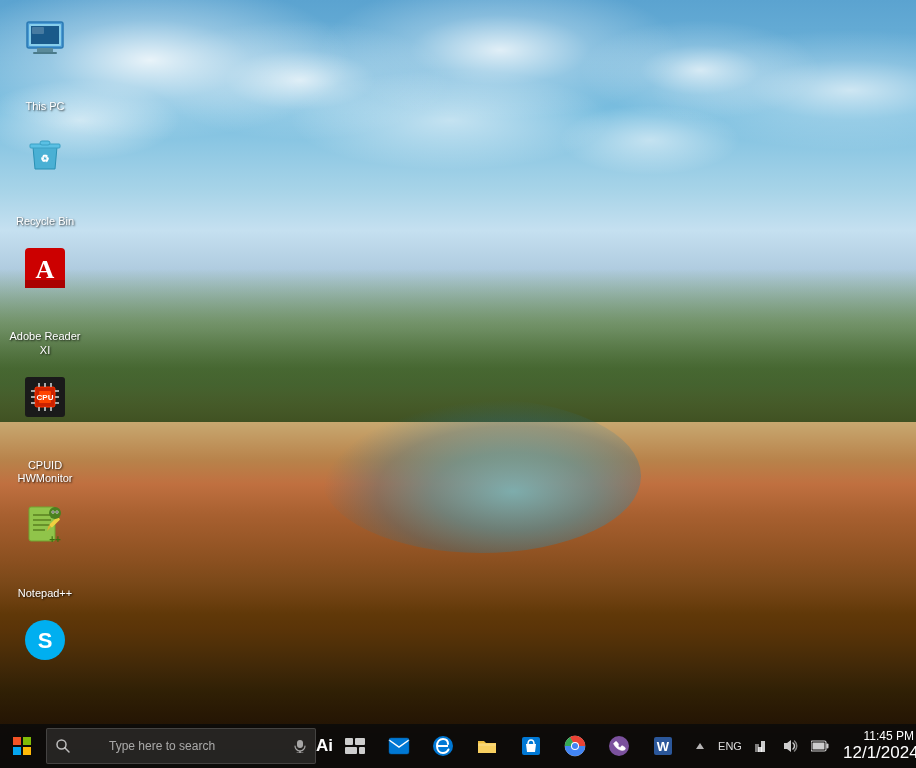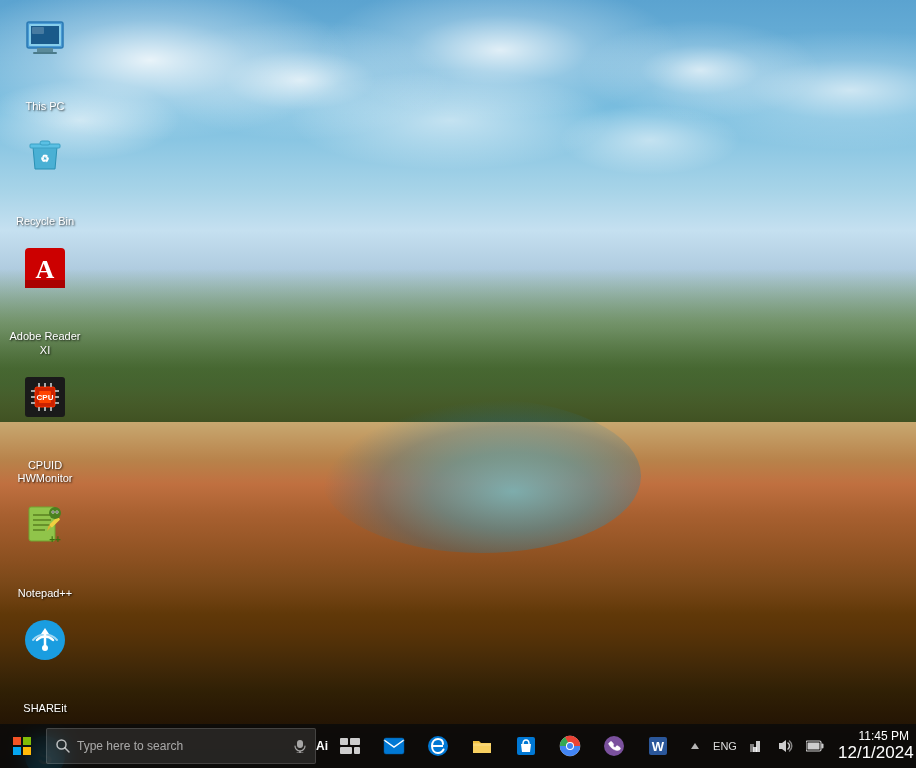--- a/index.html
+++ b/index.html
@@ -174,20 +174,21 @@
       display: flex;
       align-items: center;
       background: rgba(255,255,255,0.1);
       border: 1px solid rgba(255,255,255,0.15);
       border-radius: 2px;
       height: 30px;
       width: 270px;
       padding: 17px 8px;
       margin-left: 2px;
       flex-shrink: 0;
+      gap: 32px;
     }
 
     #search-icon-taskbar {
       width: 16px;
       height: 16px;
       flex-shrink: 0;
       margin-right: 6px;
     }
 
     #search-input-display {
@@ -285,21 +286,21 @@
 
     
     #ai-button {
       display: flex;
       align-items: center;
       justify-content: center;
       width: 44px;
       height: 44px;
       cursor: pointer;
       color: white;
-      font-size: 12px;
+      font-size: 17px;
       font-weight: 600;
       text-align: center;
     }
   </style>
 </head>
 <body>
 
 <div id="desktop">
 
   <div class="sky-overlay"></div>
@@ -400,35 +401,20 @@
           <circle cx="32" cy="10" r="6" fill="#4a8020"></circle>
           <circle cx="30" cy="9" r="1.5" fill="white"></circle>
           <circle cx="34" cy="9" r="1.5" fill="white"></circle>
           <circle cx="30" cy="9" r="0.8" fill="black"></circle>
           <circle cx="34" cy="9" r="0.8" fill="black"></circle>
         </svg>
       </div>
       <span class="icon-label">Notepad++</span>
     </div>
 
-    <div class="desktop-icon">
-      <div class="icon-img">
-        <svg width="44" height="44" viewBox="0 0 44 44">
-          <circle cx="22" cy="22" r="20" fill="#1a9de0"></circle>
-
-          <path d="M22 30 L22 14" stroke="white" stroke-width="2.5" stroke-linecap="round"></path>
-          <path d="M14 22 A11 11 0 0 1 30 22" fill="none" stroke="white" stroke-width="2.5" stroke-linecap="round"></path>
-          <path d="M10 22 A16 16 0 0 1 34 22" fill="none" stroke="white" stroke-width="2" stroke-linecap="round" opacity="0.6"></path>
-          <circle cx="22" cy="30" r="3" fill="white"></circle>
-
-          <polygon points="22,10 18,16 26,16" fill="white"></polygon>
-        </svg>
-      </div>
-      <span class="icon-label">SHAREit</span>
-    </div>
 
     <div class="desktop-icon">
       <div class="icon-img">
         <svg width="44" height="44" viewBox="0 0 44 44">
           <circle cx="22" cy="22" r="20" fill="#00aff0"></circle>
 
           <text x="22" y="30" text-anchor="middle" font-size="22" font-weight="bold" fill="white" font-family="Arial">S</text>
         </svg>
       </div>
 

